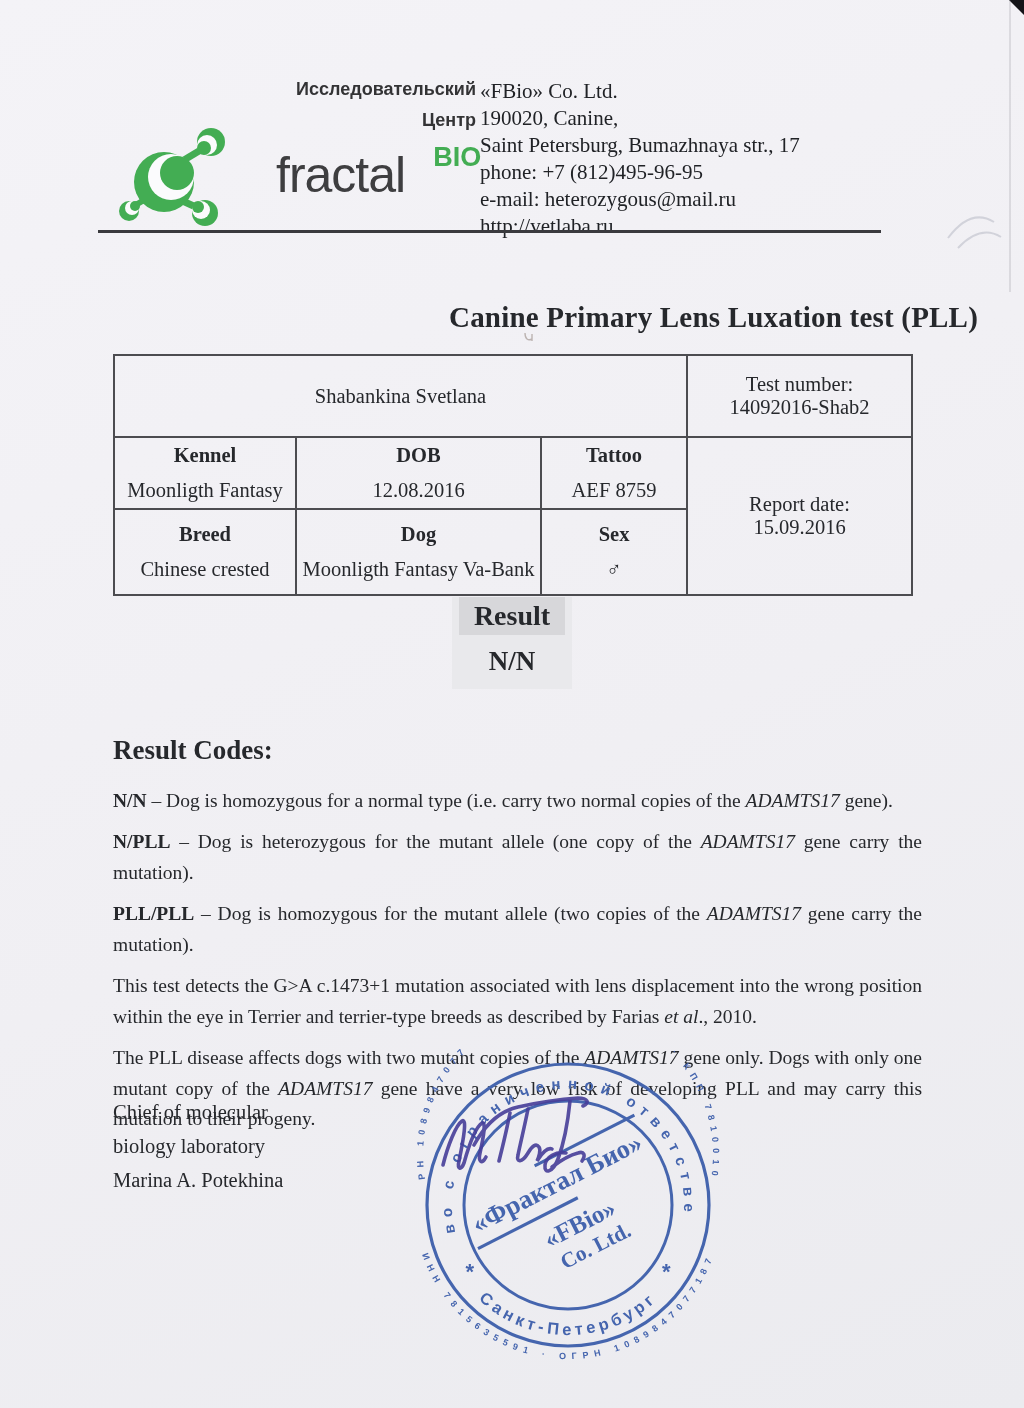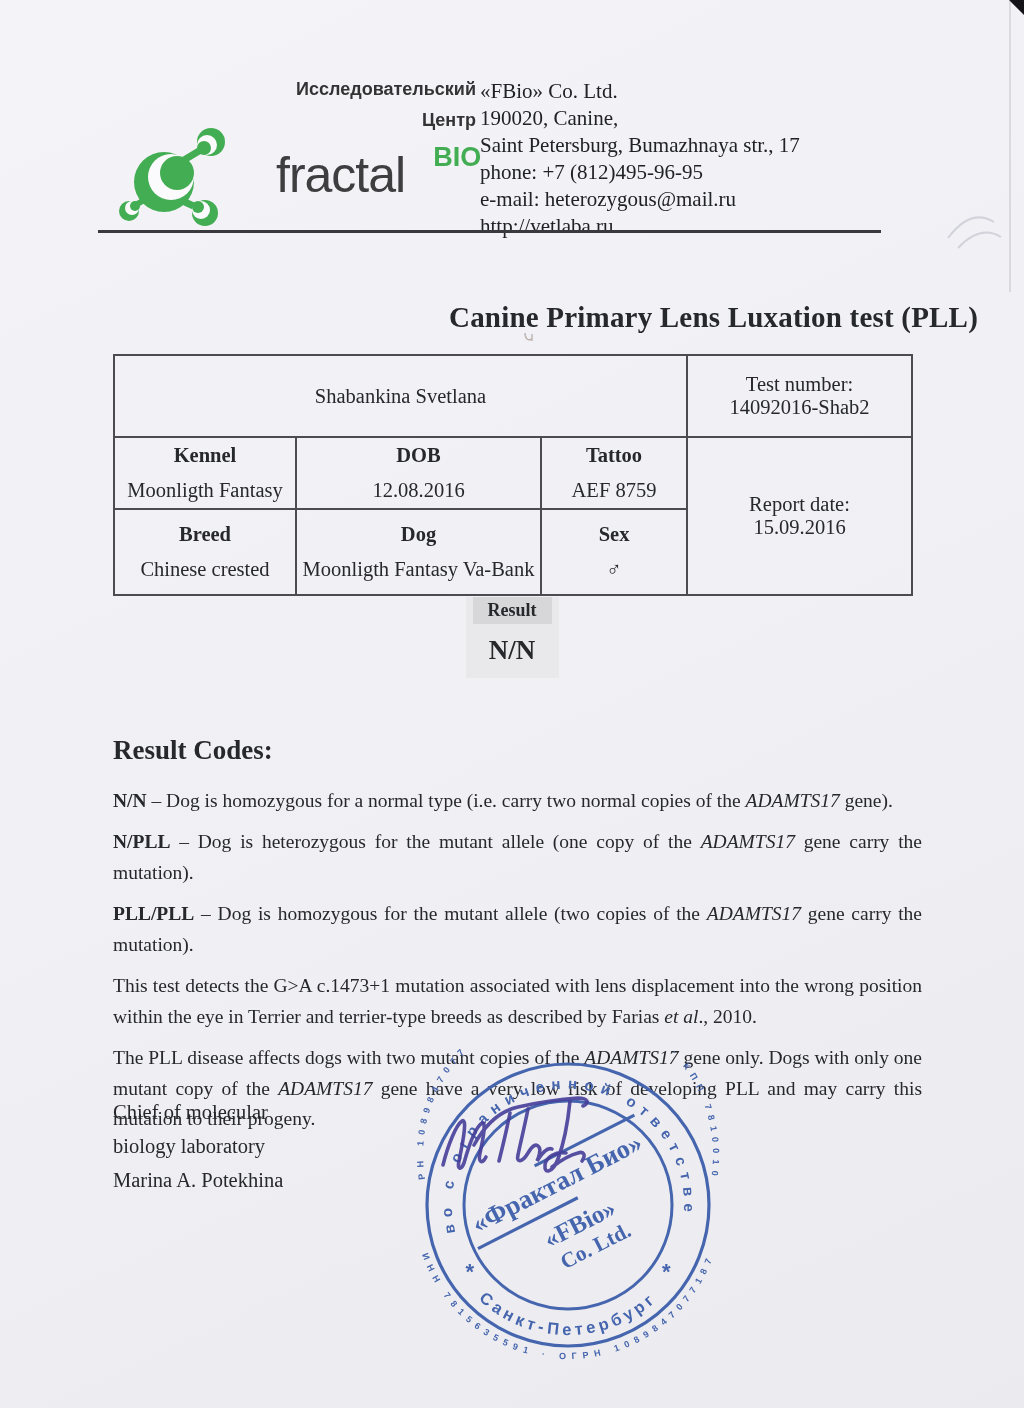--- a/index.html
+++ b/index.html
@@ -27,21 +27,21 @@
     font-size:29px;font-weight:bold;letter-spacing:0.2px;margin-top:18px;}
   
   .info{position:absolute;left:113px;top:354px;border-collapse:collapse;}
   .info td{border:2px solid #4c4c50;text-align:center;vertical-align:middle;
     font-size:20.5px;padding:4px 4px;}
   .info .lbl{font-weight:bold;margin-bottom:12px;}
   .r1{height:72px;} .r2{height:62px;} .r3{height:76px;}
   
   .result-wrap{position:absolute;left:0;top:597px;width:1024px;text-align:center;}
   .result-box{display:inline-block;background:#e9e9ec;padding:0 7px 12px 7px;}
-  .result-label{background:#d7d7da;padding:3px 15px;font-size:18px;font-weight:bold;}
+  .result-label{background:#d7d7da;padding:3px 15px;font-size:28px;font-weight:bold;}
   .result-value{margin-top:11px;font-size:27px;font-weight:bold;}
   
   .codes{position:absolute;left:113px;top:735px;width:809px;font-size:19.5px;
     line-height:30.5px;}
   .codes .heading{font-weight:bold;margin:0 0 20px 0;font-size:27px;}
   .codes p{margin:0 0 11px 0;text-align:justify;}
   .codes p.gap{margin-top:6px;}
   .codes i{font-style:italic;}
   
   .signoff{position:absolute;left:113px;top:1095px;font-size:20.5px;line-height:34px;}

